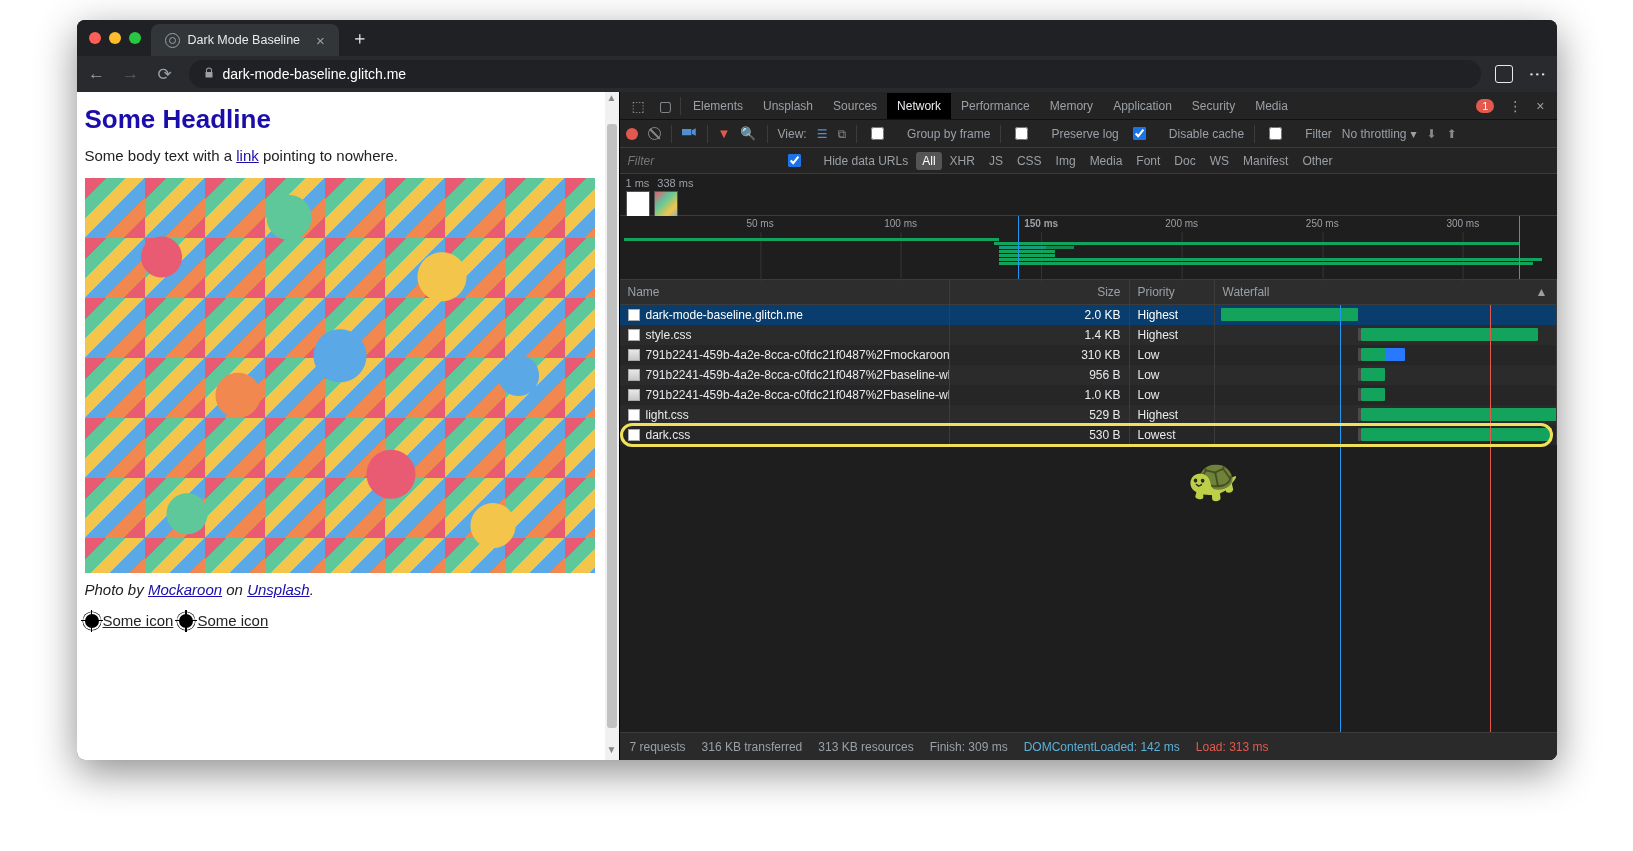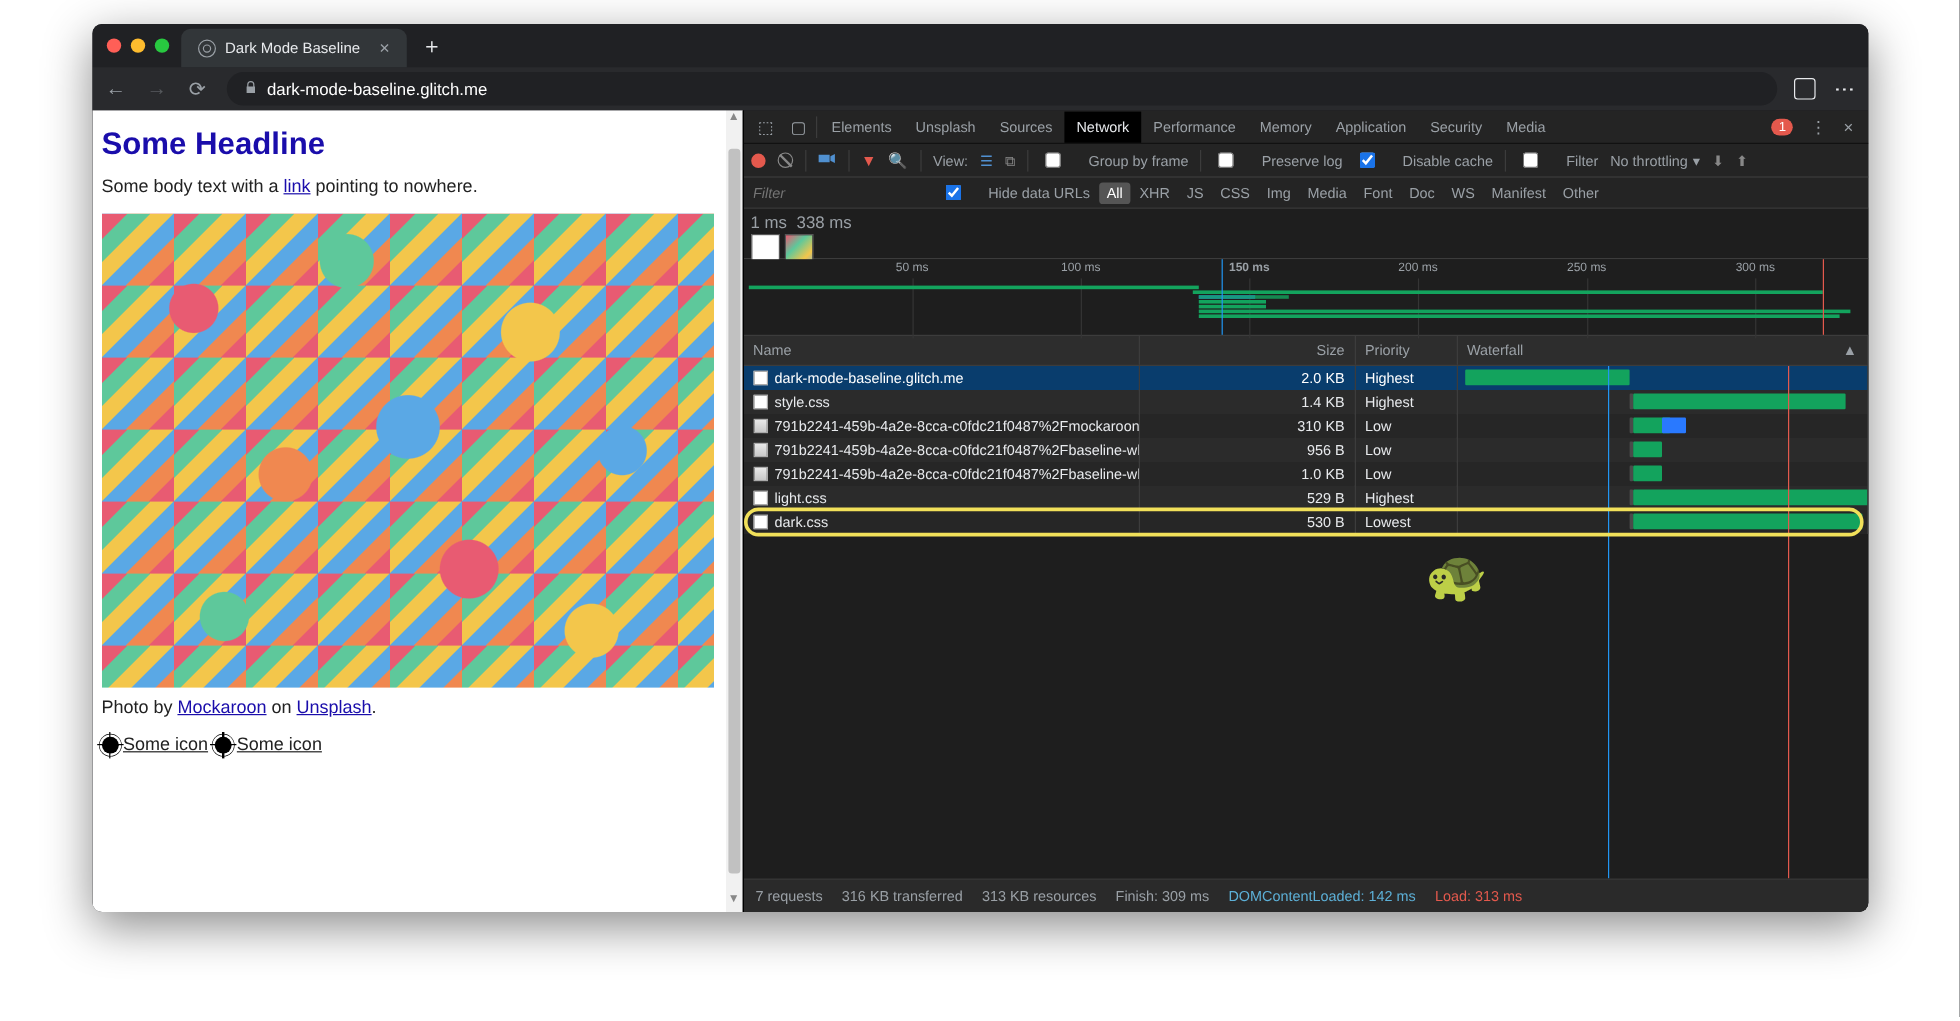--- a/index.html
+++ b/index.html
@@ -81,21 +81,21 @@
     radial-gradient(circle at 15% 20%, #e85b72 0 20px, transparent 21px),
     radial-gradient(circle at 40% 10%, #5ec89b 0 22px, transparent 23px),
     radial-gradient(circle at 70% 25%, #f3c64b 0 24px, transparent 25px),
     radial-gradient(circle at 85% 50%, #5aa8e5 0 20px, transparent 21px),
     radial-gradient(circle at 30% 55%, #f08850 0 22px, transparent 23px),
     radial-gradient(circle at 60% 75%, #e85b72 0 24px, transparent 25px),
     radial-gradient(circle at 20% 85%, #5ec89b 0 20px, transparent 21px),
     radial-gradient(circle at 80% 88%, #f3c64b 0 22px, transparent 23px),
     radial-gradient(circle at 50% 45%, #5aa8e5 0 26px, transparent 27px);
   }
-  .credit{font-size:15px;margin:8px 0;}
+  .credit{font-size:15px;margin:8px 0;font-style:italic;}
   .icons-row{display:flex;gap:6px;align-items:center;font-size:15px;margin-top:6px;}
   .sun-icon{display:inline-flex;align-items:center;gap:4px;text-decoration:underline;}
   .sun-glyph{width:14px;height:14px;background:#000;border-radius:50%;box-shadow:0 0 0 2px #fff,0 0 0 2.5px #000;position:relative;}
   .sun-glyph::before,.sun-glyph::after{content:"";position:absolute;background:#000;}
   .sun-glyph::before{width:22px;height:1.5px;top:6px;left:-4px;}
   .sun-glyph::after{width:1.5px;height:22px;left:6px;top:-4px;}
   .scrollbar-v{width:14px;background:#f1f1f1;display:flex;flex-direction:column;}
   .scroll-thumb{flex:1;margin:16px 2px;background:#c1c1c1;border-radius:3px;}
   
   .devtools{flex:1;background:var(--devtools-bg);color:var(--text-light);font-size:12px;display:flex;flex-direction:column;border-left:1px solid #000;}
@@ -115,21 +115,21 @@
   .vsep{width:1px;height:18px;background:var(--devtools-border);}
   .cb{display:flex;align-items:center;gap:20px;color:var(--text-muted);}
   .cb input{accent-color:#1a73e8;}
   .throttle{color:var(--text-muted);display:flex;align-items:center;gap:4px;}
   .dt-filter{height:26px;display:flex;align-items:center;border-bottom:1px solid var(--devtools-border);padding:0 6px;gap:8px;font-size:12px;}
   .filter-input{background:transparent;border:none;color:var(--text-muted);font-size:12px;width:150px;outline:none;font-style:italic;}
   .chip{padding:2px 6px;color:var(--text-muted);border-radius:3px;}
   .chip.on{background:#555;color:#fff;}
   
   .overview{height:42px;border-bottom:1px solid var(--devtools-border);display:flex;align-items:flex-start;padding:3px 6px;gap:6px;background:var(--devtools-darker);}
-  .ov-label{font-size:14px;color:var(--text-muted);}
+  .ov-label{font-size:11px;color:var(--text-muted);}
   .thumb{width:24px;height:32px;border:1px solid #555;background:#fff;}
   .thumb.t2{background:linear-gradient(135deg,#e85b72,#5ec89b,#f3c64b,#5aa8e5);}
   
   .timeline{height:64px;border-bottom:1px solid var(--devtools-border);position:relative;background:var(--devtools-darker);}
   .tl-header{height:18px;display:flex;font-size:10px;color:var(--text-muted);position:relative;}
   .tick{position:absolute;top:2px;transform:translateX(-50%);}
   .tick::after{content:"";position:absolute;top:14px;left:50%;width:1px;height:50px;background:#353535;}
   .tl-bars{position:absolute;top:22px;left:0;right:0;}
   .bar{position:absolute;height:3px;}
   .bar.dl{background:var(--green-bar);}

